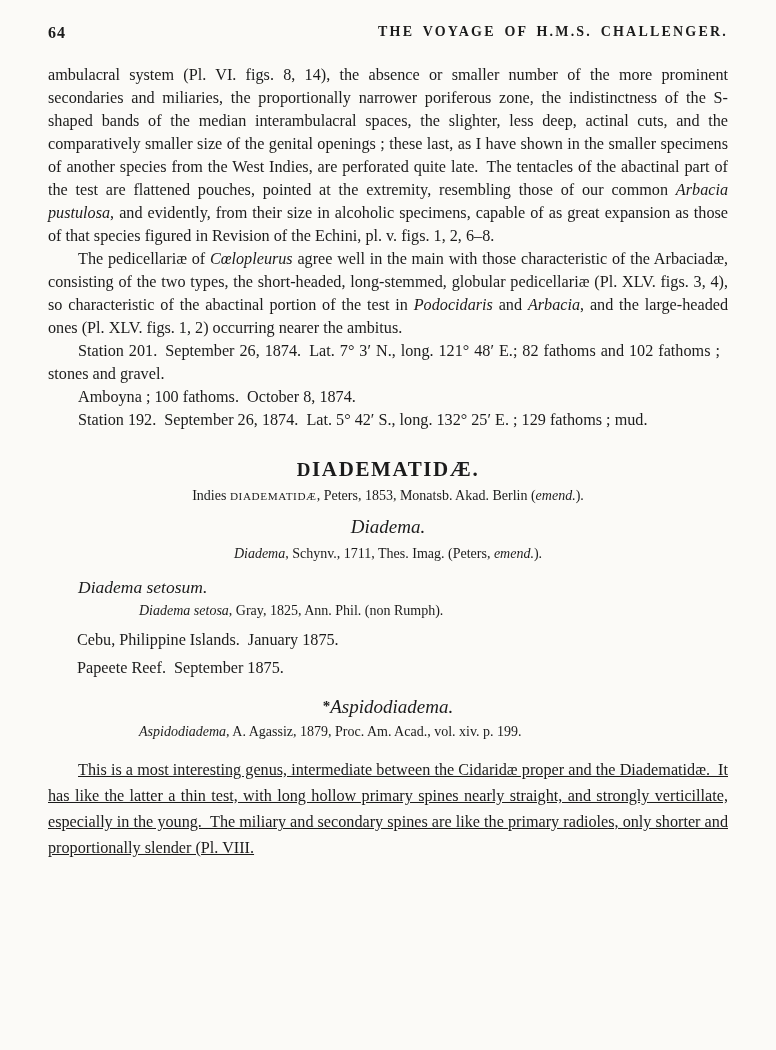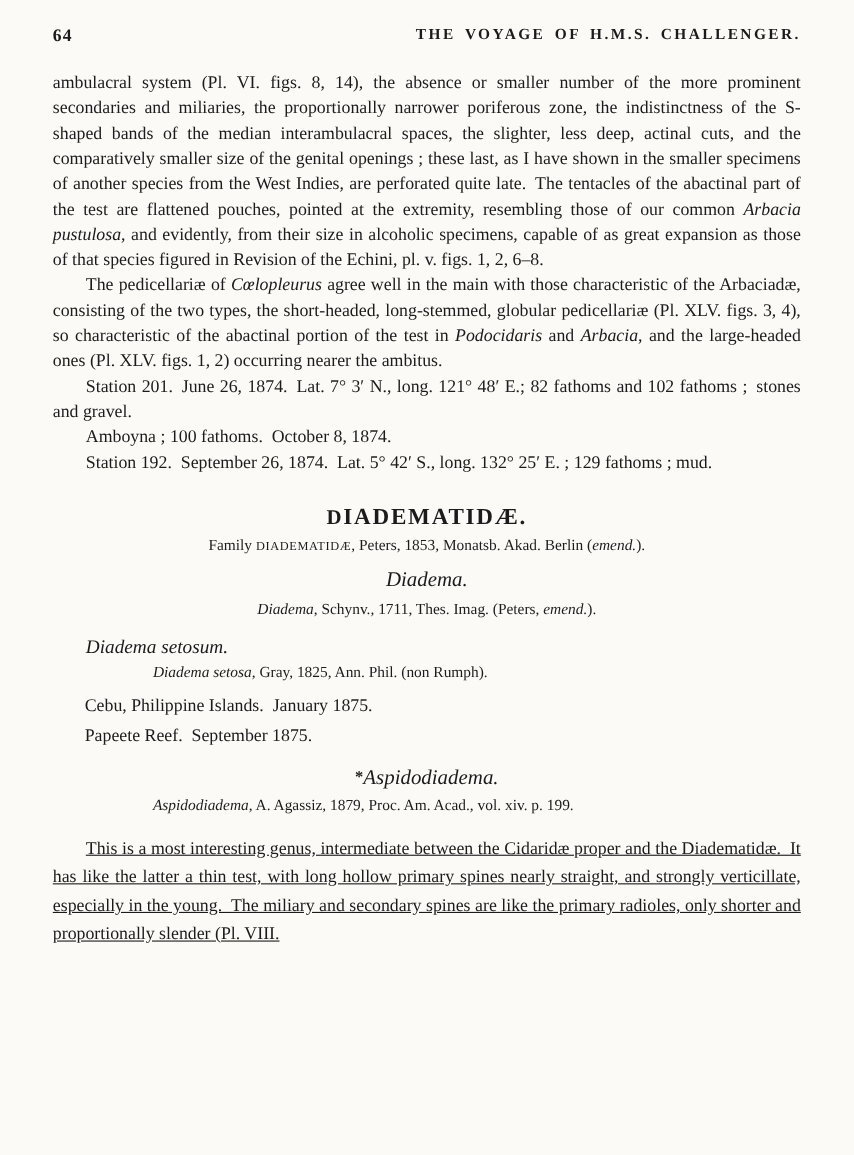--- a/index.html
+++ b/index.html
@@ -67,26 +67,26 @@
 
   <header class="running-head">
     <span class="pageno">64</span>
     <span class="rtitle">THE VOYAGE OF H.M.S. CHALLENGER.</span>
   </header>
 
   <p class="body noindent"><span>ambulacral system (Pl. VI. figs. 8, 14), the absence or smaller number of the more prominent secondaries and miliaries, the proportionally narrower poriferous zone, the indistinctness of the S-shaped bands of the median interambulacral spaces, the slighter, less deep, actinal cuts, and the comparatively smaller size of the genital openings ; these last, as I have shown in the smaller specimens of another species from the West Indies, are perforated quite late. The tentacles of the abactinal part of the test are flattened pouches, pointed at the extremity, resembling those of our common </span><span class="it">Arbacia pustulosa</span><span>, and evidently, from their size in alcoholic specimens, capable of as great expansion as those of that species figured in Revision of the Echini, pl. v. figs. 1, 2, 6–8.</span></p>
 
   <p class="body"><span>The pedicellariæ of </span><span class="it">Cœlopleurus</span><span> agree well in the main with those characteristic of the Arbaciadæ, consisting of the two types, the short-headed, long-stemmed, globular pedicellariæ (Pl. XLV. figs. 3, 4), so characteristic of the abactinal portion of the test in </span><span class="it">Podocidaris</span><span> and </span><span class="it">Arbacia</span><span>, and the large-headed ones (Pl. XLV. figs. 1, 2) occurring nearer the ambitus.</span></p>
 
-  <p class="body">Station 201. June 26, 1874. Lat. 7° 3′ N., long. 121° 48′ E.; 82 fathoms and 102 fathoms ; stones and gravel.</p>
+  <p class="body">Station 201. September 26, 1874. Lat. 7° 3′ N., long. 121° 48′ E.; 82 fathoms and 102 fathoms ; stones and gravel.</p>
   <p class="body">Amboyna ; 100 fathoms. October 8, 1874.</p>
   <p class="body">Station 192. September 26, 1874. Lat. 5° 42′ S., long. 132° 25′ E. ; 129 fathoms ; mud.</p>
 
   <h2 class="fam-head">DIADEMATIDÆ.</h2>
-  <p class="cite centered"><span>Family </span><span class="sc">DIADEMATIDÆ</span><span>, Peters, 1853, Monatsb. Akad. Berlin (</span><span class="it">emend.</span><span>).</span></p>
+  <p class="cite centered"><span>Indies </span><span class="sc">DIADEMATIDÆ</span><span>, Peters, 1853, Monatsb. Akad. Berlin (</span><span class="it">emend.</span><span>).</span></p>
 
   <h3 class="genus-head">Diadema.</h3>
   <p class="cite centered"><span class="it">Diadema</span><span>, Schynv., 1711, Thes. Imag. (Peters, </span><span class="it">emend.</span><span>).</span></p>
 
   <h4 class="species-head">Diadema setosum.</h4>
   <p class="cite indented"><span class="it">Diadema setosa</span><span>, Gray, 1825, Ann. Phil. (non Rumph).</span></p>
 
   <div class="localities">
     <p>Cebu, Philippine Islands. January 1875.</p>
     <p>Papeete Reef. September 1875.</p>

